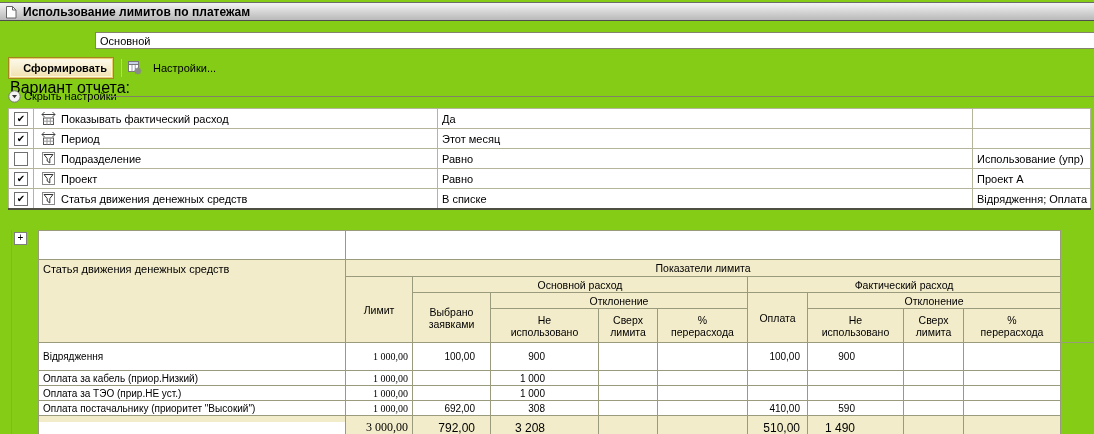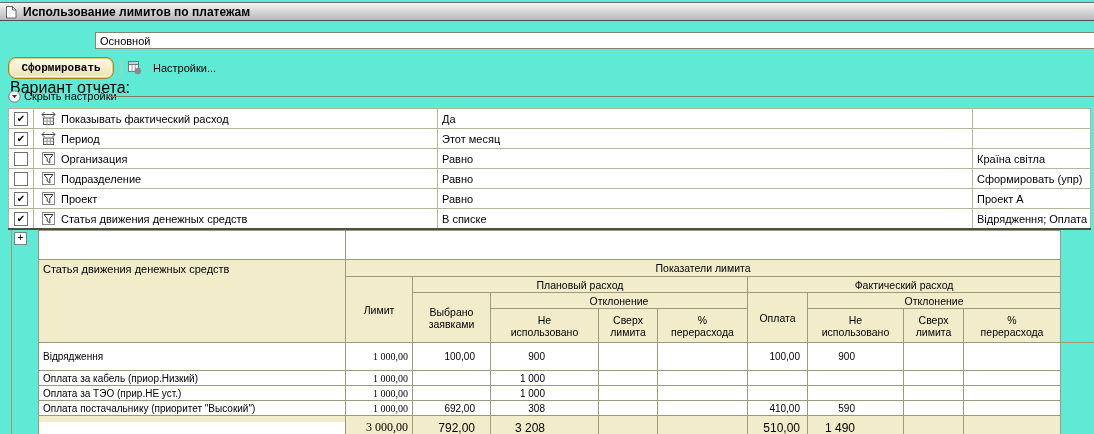--- a/index.html
+++ b/index.html
@@ -1,42 +1,42 @@
 <!DOCTYPE html>
 <html><head>
 <meta charset="utf-8">
 <style>
   html,body{margin:0;padding:0;}
   .screen{
     position:relative;width:1094px;height:434px;overflow:hidden;
-    background:#5eead4;font-family:"Liberation Sans",sans-serif;color:#000;
+    background:#84cc16;font-family:"Liberation Sans",sans-serif;color:#000;
   }
   
   .titlebar{
     position:absolute;left:0;top:2px;width:100%;height:19px;
     background:linear-gradient(#f3f3f3,#b9b9b9);
     border-top:1px solid #6b6b6b;border-bottom:1px solid #4e4e4e;
     display:flex;align-items:center;padding-left:5px;box-sizing:border-box;gap:6px;
   }
   .titlebar .title{font-size:12px;font-weight:bold;}
   .doc-icon{display:inline-block;width:12px;height:14px;}
   
   .variant-label{position:absolute;left:10px;top:35px;font-size:16px;margin-top:44px;}
   .variant-input{
     position:absolute;left:95px;top:32px;width:1005px;height:15px;
     border:1px solid #84846e;background:#fff;font-family:"Liberation Sans",sans-serif;
     font-size:11px;padding:0 4px;box-sizing:content-box;
   }
   
   .generate-btn{
     position:absolute;left:8px;top:57px;width:106px;height:22px;
-    border:1px solid #a3841f;border-radius:8px;
+    border:1px solid #a3841f;border-radius:0;
     box-shadow:inset 0 0 0 1px #e9cd74, inset 0 0 0 2px #fdf6dd;
     background:linear-gradient(#fdfbf0,#f0e0ac);
-    font-family:Liberation Mono, monospace;font-size:11px;font-weight:bold;cursor:pointer;
+    font-family:Liberation Sans, sans-serif;font-size:11px;font-weight:bold;cursor:pointer;text-align:right;
   }
   .vsep{position:absolute;left:121px;top:59px;width:1px;height:18px;background:#c6c6ae;}
   .settings-btn{
     position:absolute;left:127px;top:59px;height:18px;display:flex;align-items:center;gap:11px;
     font-size:11px;cursor:pointer;
   }
   
   .toggle-icon{position:absolute;left:8px;top:89px;width:13px;height:13px;}
   .hide-label{position:absolute;left:24px;top:90px;font-size:11px;cursor:pointer;}
   .hrule{position:absolute;left:108px;top:96px;width:986px;height:1px;background:#81816a;}
@@ -155,32 +155,23 @@
                 <path d="M6 7 v6.5 M9.3 7 v6.5 M2.5 10.2 h10" stroke="#999" fill="none"></path>
               </svg></span><span class="lab-text">Период</span></td>
       <td class="cond-cell">Этот месяц</td>
       <td class="val-cell"></td>
     </tr>
     <tr>
       <td class="cb-cell"><span class="checkbox"></span></td>
       <td class="lab-cell"><span class="f-icon"><svg width="15" height="15" viewBox="0 0 15 15">
                 <rect x="1.5" y="1.5" width="12" height="12" fill="#fff" stroke="#8a8a8a"></rect>
                 <path d="M3 3.5 H12 L8.8 7.5 V12 L6.2 10 V7.5 Z" fill="#fff" stroke="#333"></path>
-              </svg></span><span class="lab-text">Организация</span></td>
-      <td class="cond-cell">Равно</td>
-      <td class="val-cell">Країна світла</td>
-    </tr>
-    <tr>
-      <td class="cb-cell"><span class="checkbox"></span></td>
-      <td class="lab-cell"><span class="f-icon"><svg width="15" height="15" viewBox="0 0 15 15">
-                <rect x="1.5" y="1.5" width="12" height="12" fill="#fff" stroke="#8a8a8a"></rect>
-                <path d="M3 3.5 H12 L8.8 7.5 V12 L6.2 10 V7.5 Z" fill="#fff" stroke="#333"></path>
               </svg></span><span class="lab-text">Подразделение</span></td>
       <td class="cond-cell">Равно</td>
-      <td class="val-cell">Сформировать (упр)</td>
+      <td class="val-cell">Использование (упр)</td>
     </tr>
     <tr>
       <td class="cb-cell"><span class="checkbox">✔</span></td>
       <td class="lab-cell"><span class="f-icon"><svg width="15" height="15" viewBox="0 0 15 15">
                 <rect x="1.5" y="1.5" width="12" height="12" fill="#fff" stroke="#8a8a8a"></rect>
                 <path d="M3 3.5 H12 L8.8 7.5 V12 L6.2 10 V7.5 Z" fill="#fff" stroke="#333"></path>
               </svg></span><span class="lab-text">Проект</span></td>
       <td class="cond-cell">Равно</td>
       <td class="val-cell">Проект А</td>
     </tr>
@@ -217,21 +208,21 @@
         <tr style="height:29px">
       <td></td>
       <td colspan="9"></td>
     </tr>
     <tr style="height:17px">
       <td class="hdr-col1" rowspan="4">Статья движения денежных средств</td>
       <td class="hdr" colspan="9">Показатели лимита</td>
     </tr>
     <tr style="height:16px">
       <td class="hdr" rowspan="3">Лимит</td>
-      <td class="hdr" colspan="4">Плановый расход</td>
+      <td class="hdr" colspan="4">Основной расход</td>
       <td class="hdr" colspan="4">Фактический расход</td>
     </tr>
     <tr style="height:16px">
       <td class="hdr" rowspan="2">Выбрано
 заявками</td>
       <td class="hdr" colspan="3">Отклонение</td>
       <td class="hdr" rowspan="2">Оплата</td>
       <td class="hdr" colspan="3">Отклонение</td>
     </tr>
     <tr style="height:34px">

